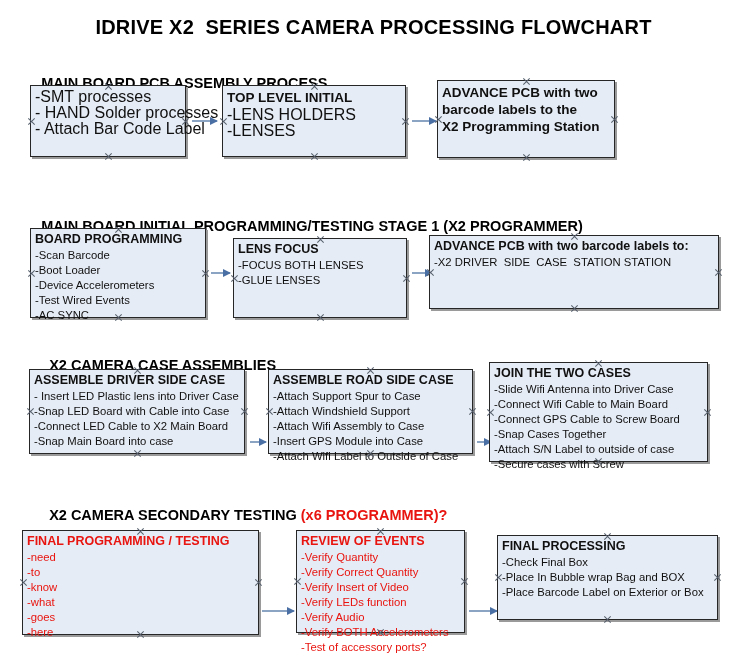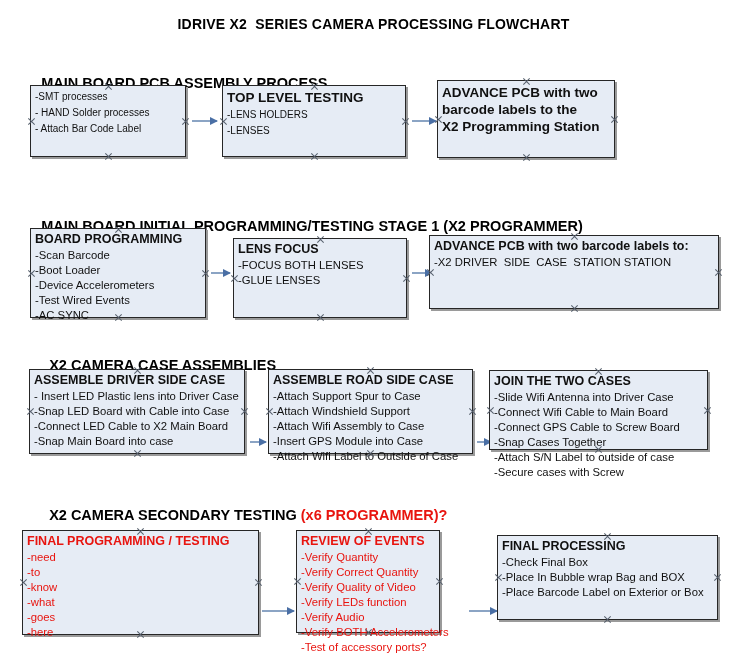--- a/index.html
+++ b/index.html
@@ -20,21 +20,21 @@
     height: 662px;
   }
 
   
   .main-title {
     position: absolute;
     left: 0;
     top: 16px;
     width: 747px;
     text-align: center;
-    font-size: 14px;
+    font-size: 20px;
     font-weight: bold;
     color: #000000;
     letter-spacing: 0.2px;
     white-space: pre;
   }
   .section-title {
     position: absolute;
     font-size: 14.5px;
     font-weight: bold;
     color: #000000;
@@ -69,21 +69,21 @@
     font-weight: normal;
     color: #101010;
     line-height: 15px;
     white-space: pre;
   }
   .box.red .box-title,
   .box.red .box-line {
     color: #e8140f;
   }
   .box.big-title .box-title { font-size: 13.5px; line-height: 17px; }
-  .box.big-title .box-line  { font-size: 10px;  line-height: 16px; }
+  .box.big-title .box-line  { font-size: 16px;  line-height: 16px; }
 
   
   .box-title.wrap { white-space: pre-line; }
 
   
   .handle {
     position: absolute;
     width: 9px;
     height: 9px;
     margin-left: -4.5px;
@@ -141,21 +141,21 @@
     <span class="handle" style="left:50%; top:0;"></span>
     <span class="handle" style="left:50%; top:100%;"></span>
     <span class="handle" style="left:0;   top:50%;"></span>
     <span class="handle" style="left:100%;top:50%;"></span>
   </div>
 
   <div class="arrow" style="left:192px; top:120px; width:25px;"></div>
 
   <div class="box big-title" style="left:222px; top:85px; width:184px; height:72px;">
     <div class="box-inner">
-      <div class="box-title">TOP LEVEL TESTING</div>
+      <div class="box-title">TOP LEVEL INITIAL</div>
       <div class="box-line">-LENS HOLDERS</div>
       <div class="box-line">-LENSES</div>
     </div>
     <span class="handle" style="left:50%; top:0;"></span>
     <span class="handle" style="left:50%; top:100%;"></span>
     <span class="handle" style="left:0;   top:50%;"></span>
     <span class="handle" style="left:100%;top:50%;"></span>
   </div>
 
   <div class="arrow" style="left:412px; top:120px; width:24px;"></div>
@@ -248,21 +248,21 @@
       <div class="box-line">-Attach Wifi Label to Outside of Case</div>
     </div>
     <span class="handle" style="left:50%; top:0;"></span>
     <span class="handle" style="left:50%; top:100%;"></span>
     <span class="handle" style="left:0;   top:50%;"></span>
     <span class="handle" style="left:100%;top:50%;"></span>
   </div>
 
   <div class="arrow" style="left:477px; top:441px; width:14px;"></div>
 
-  <div class="box" style="left:489px; top:362px; width:219px; height:80px;margin-top:8px;">
+  <div class="box" style="left:489px; top:362px; width:219px; height:100px;">
     <div class="box-inner">
       <div class="box-title">JOIN THE TWO CASES</div>
       <div class="box-line">-Slide Wifi Antenna into Driver Case</div>
       <div class="box-line">-Connect Wifi Cable to Main Board</div>
       <div class="box-line">-Connect GPS Cable to Screw Board</div>
       <div class="box-line">-Snap Cases Together</div>
       <div class="box-line">-Attach S/N Label to outside of case</div>
       <div class="box-line">-Secure cases with Screw</div>
     </div>
     <span class="handle" style="left:50%; top:0;"></span>
@@ -286,26 +286,26 @@
       <div class="box-line">-here</div>
     </div>
     <span class="handle" style="left:50%; top:0;"></span>
     <span class="handle" style="left:50%; top:100%;"></span>
     <span class="handle" style="left:0;   top:50%;"></span>
     <span class="handle" style="left:100%;top:50%;"></span>
   </div>
 
   <div class="arrow" style="left:262px; top:610px; width:32px;"></div>
 
-  <div class="box red" style="left:296px; top:530px; width:144px; height:103px;">
+  <div class="box red" style="left:296px; top:530px; width:169px; height:103px;">
     <div class="box-inner">
       <div class="box-title">REVIEW OF EVENTS</div>
       <div class="box-line">-Verify Quantity</div>
       <div class="box-line">-Verify Correct Quantity</div>
-      <div class="box-line">-Verify Quality of Video</div>
+      <div class="box-line">-Verify Insert of Video</div>
       <div class="box-line">-Verify LEDs function</div>
       <div class="box-line">-Verify Audio</div>
       <div class="box-line">-Verify BOTH Accelerometers</div>
       <div class="box-line">-Test of accessory ports?</div>
     </div>
     <span class="handle" style="left:50%; top:0;"></span>
     <span class="handle" style="left:50%; top:100%;"></span>
     <span class="handle" style="left:0;   top:50%;"></span>
     <span class="handle" style="left:100%;top:50%;"></span>
   </div>

